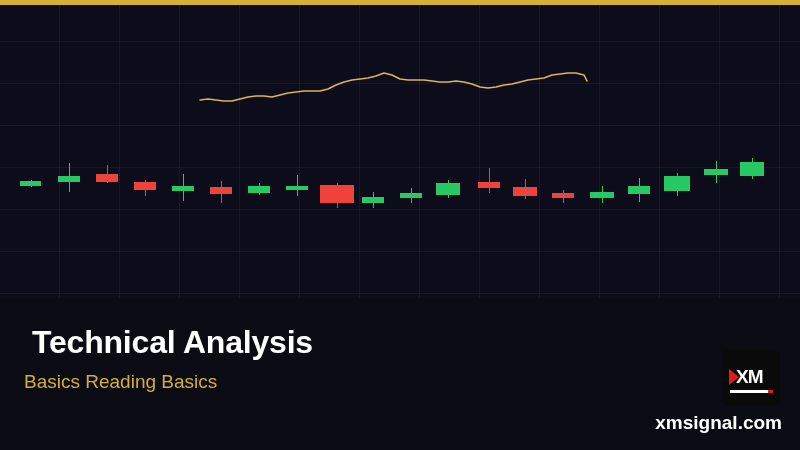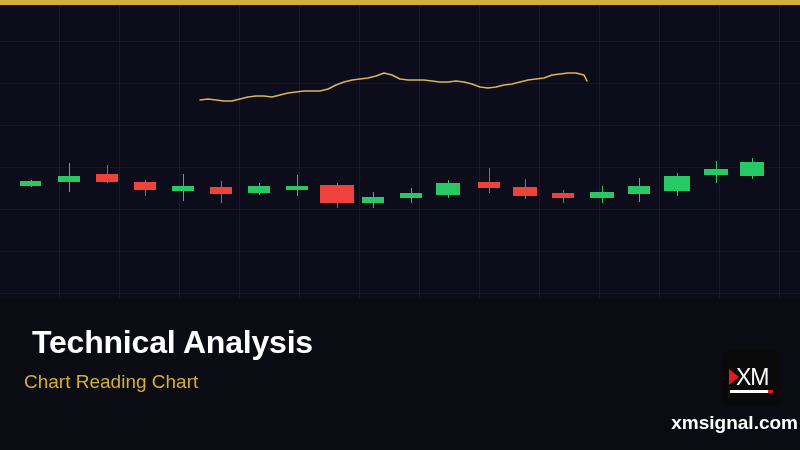--- a/index.html
+++ b/index.html
@@ -100,22 +100,22 @@
     left: 7px; top: 19px;
     width: 0; height: 0;
     border-top: 8px solid transparent;
     border-bottom: 8px solid transparent;
     border-left: 10px solid #e01b1b;
   }
   #logo-text {
     position: absolute;
     left: 14px; top: 14px;
     width: 42px;
-    font-size: 23px;
-    font-weight: normal;
+    font-size: 19px;
+    font-weight: bold;
     color: #ffffff;
     letter-spacing: -1px;
     line-height: 26px;
   }
   #logo-underline {
     position: absolute;
     left: 8px; top: 40px;
     width: 42px; height: 3px;
     background: #ffffff;
   }
@@ -126,21 +126,20 @@
     background: #e01b1b;
   }
   #site-url {
     position: absolute;
     left: 0; top: 412px;
     width: 782px;
     text-align: right;
     font-size: 19px;
     font-weight: bold;
     color: #ffffff;
-    margin-left: 16px;
   }
 </style>
 </head>
 <body>
 
 <div id="screen">
 
   <div id="top-accent"></div>
 
   <div id="chart-panel">
@@ -188,21 +187,21 @@
         <div class="candle-wick" style="left: 716px; top: 156px; height: 22px; background: rgb(38, 201, 99);"></div>
         <div class="candle-body" style="left: 704px; top: 164px; width: 24px; height: 6px; background: rgb(38, 201, 99);"></div>
         <div class="candle-wick" style="left: 752px; top: 153px; height: 21px; background: rgb(38, 201, 99);"></div>
         <div class="candle-body" style="left: 740px; top: 157px; width: 24px; height: 14px; background: rgb(38, 201, 99);"></div>
       </div>
   </div>
 
   <div id="info-panel">
     <div id="title-block">
       <div id="page-title">Technical Analysis</div>
-      <div id="page-subtitle">Chart Reading Chart</div>
+      <div id="page-subtitle">Basics Reading Basics</div>
     </div>
   </div>
 
   <div id="brand-logo">
     <div id="logo-inner">
       <div id="logo-arrow"></div>
       <div id="logo-text">XM</div>
       <div id="logo-underline"></div>
       <div id="logo-underline-accent"></div>
     </div>

